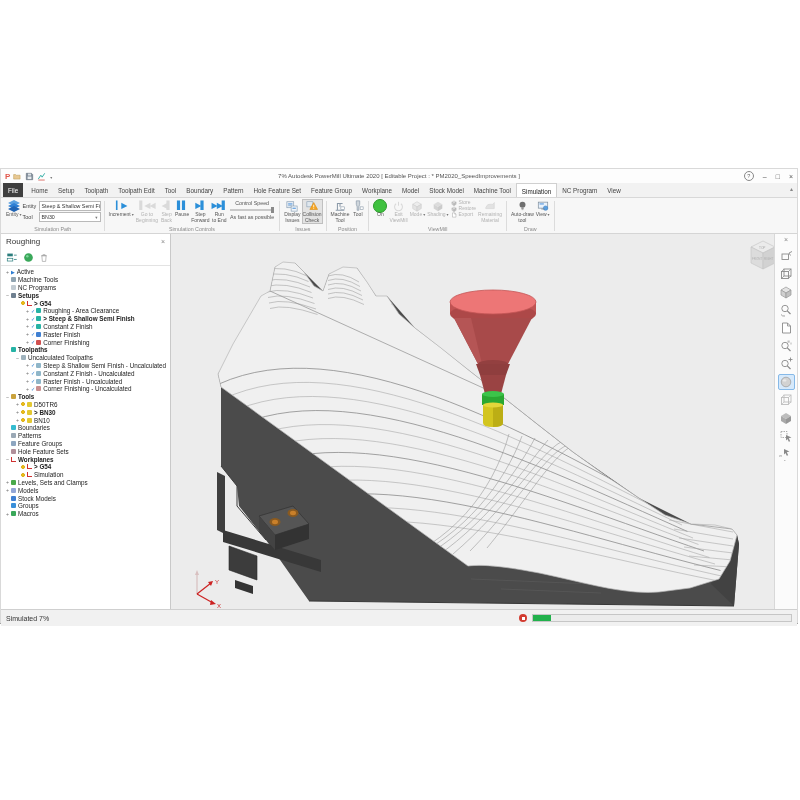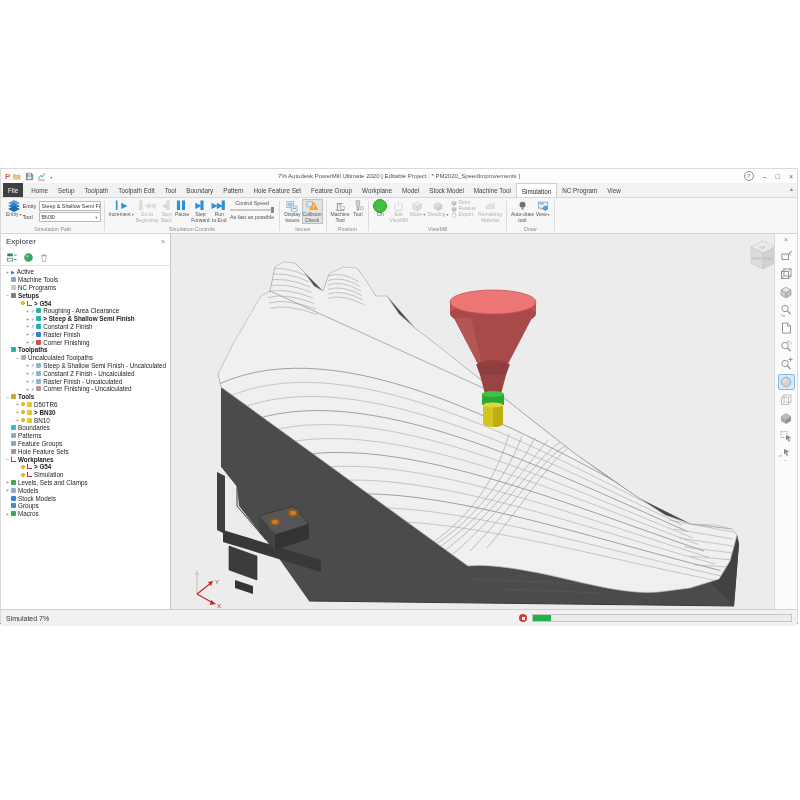--- a/index.html
+++ b/index.html
@@ -383,21 +383,21 @@
       </div>
       <div class="glabel">Draw</div>
     </div>
     <div class="rsep"></div>
   </div>
 
   <div class="main">
 
     <div class="explorer">
       <div class="exp-header">
-        <span>Explorer</span>
+        <span>Roughing</span>
         <span class="exp-close">×</span>
       </div>
       <div class="exp-toolbar">
         <svg width="12" height="11" viewBox="0 0 14 14">
             <rect x="1" y="2" width="7" height="3.5" fill="#2a7d7d"></rect>
             <rect x="1" y="8" width="7" height="3.5" fill="#fff" stroke="#2a7d7d" stroke-width="0.9"></rect>
             <path d="M9.5,4 h3.5 M9.5,9.5 h3.5" stroke="#2a7d7d" stroke-width="1"></path>
           </svg>
         <svg width="11" height="11" viewBox="0 0 14 14">
             <circle cx="7" cy="7" r="5.5" fill="#3aa85a"></circle>

